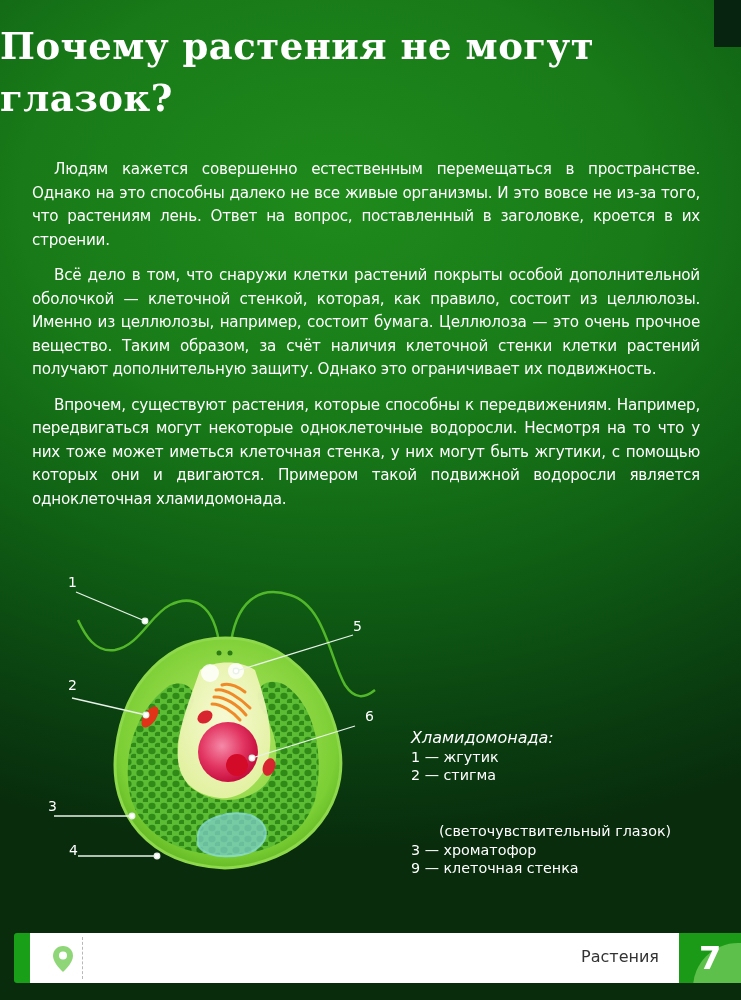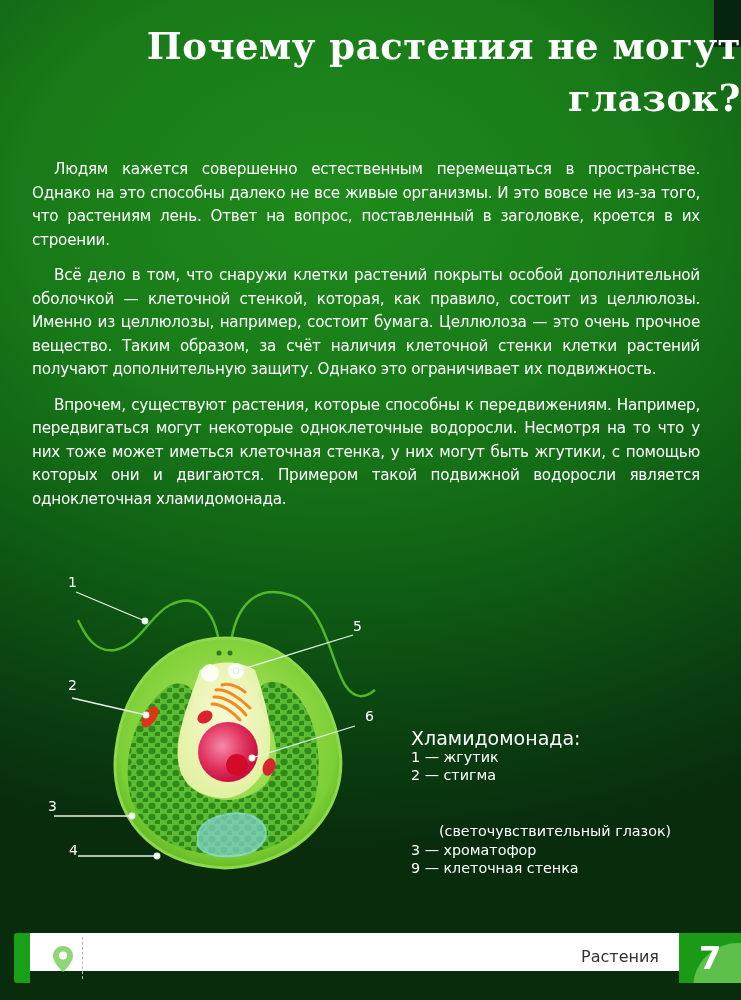--- a/index.html
+++ b/index.html
@@ -8,21 +8,21 @@
     background: radial-gradient(ellipse 900px 650px at 45% 20%, #1f8a1c 0%, #187a18 35%, #0f5e14 60%, #0a3d10 85%, #082c0c 100%);
     font-family: "DejaVu Sans", sans-serif;
     color: #fff;
   }
   .corner-tab {
     position: absolute; right: 0; top: 0; width: 27px; height: 47px;
     background: #062410;
   }
   .title {
     position: absolute; left: 0; width: 741px; top: 20px;
-    text-align: right;
+    text-align: left;
     font-family: "DejaVu Serif", serif; font-weight: bold;
     font-size: 37px; line-height: 52px; letter-spacing: 0.5px;
     color: #ffffff;
   }
   .body-text {
     position: absolute; left: 32px; width: 676px; top: 158px;
     font-family: "DejaVu Sans", sans-serif;
     font-size: 15.2px; line-height: 23.5px; color: #ffffff;
     text-align: justify; letter-spacing: -0.25px;
   }
@@ -33,32 +33,32 @@
   }
   .figure svg { position: absolute; left: 0; top: 0; }
   .fig-label {
     position: absolute; font-size: 14px; color: #fff;
     font-family: "DejaVu Sans", sans-serif;
   }
   .legend {
     position: absolute; left: 411px; top: 728px;
     font-size: 14.3px; line-height: 18.2px; color: #fff;
   }
-  .legend .legend-title { font-size: 19px; line-height: 20px; }
+  .legend .legend-title { font-size: 16px; line-height: 20px; font-style: italic; }
   .legend .indent { padding-left: 28px; margin-top: 38px; }
 
   .footer {
     position: absolute; left: 14px; top: 933px; width: 727px; height: 50px;
   }
   .footer-stripe {
     position: absolute; left: 0; top: 0; width: 16px; height: 50px;
     background: #1aa018; border-radius: 3px 0 0 3px;
   }
   .footer-bar {
-    position: absolute; left: 16px; top: 0; width: 649px; height: 38px;
+    position: absolute; left: 16px; top: 0; width: 649px; height: 50px;
     background: #ffffff;
   }
   .pin {
     position: absolute; left: 22px; top: 12px;
   }
   .dash {
     position: absolute; left: 52px; top: 4px; height: 42px;
     border-left: 1.5px dashed #b8b8b8;
   }
   .footer-label {

